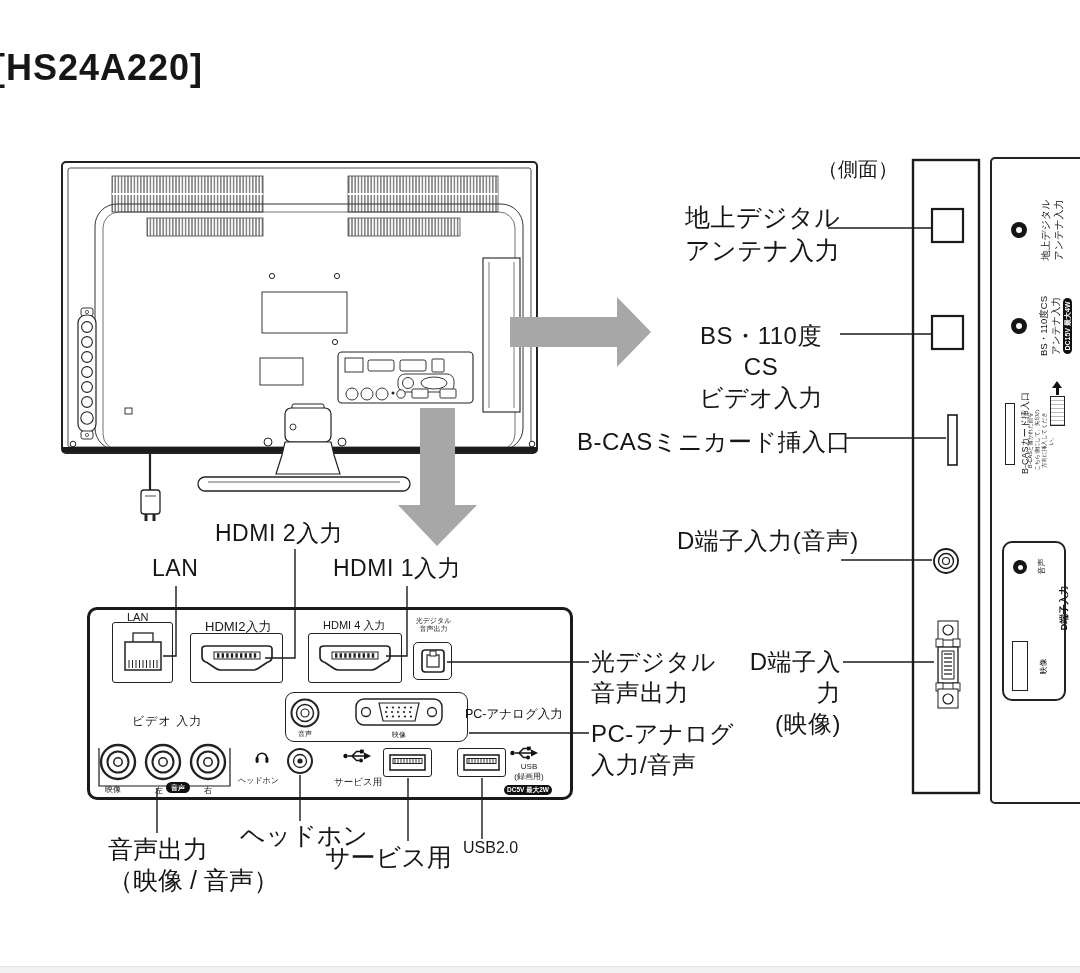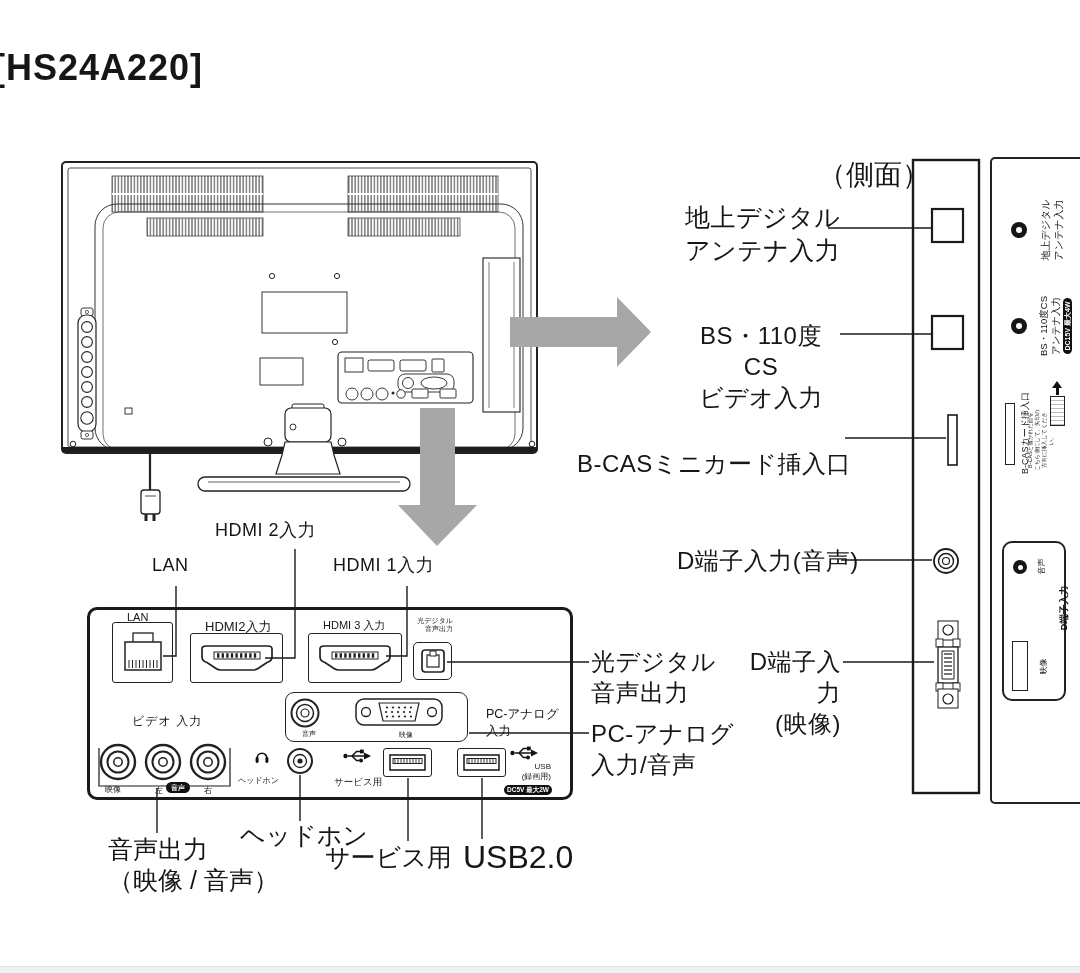--- a/index.html
+++ b/index.html
@@ -1,27 +1,27 @@
 <!DOCTYPE html>
 <html><head>
 <meta charset="utf-8">
 <style>
   html,body{margin:0;padding:0}
   body{width:1080px;height:973px;background:#ffffff;position:relative;overflow:hidden;
        font-family:"Liberation Sans","DejaVu Sans",sans-serif;color:#141414}
   .abs{position:absolute}
   .lbl{position:absolute;white-space:pre-line;color:#161616}
-  .callout{font-size:18px;line-height:1.3;letter-spacing:.5px}
+  .callout{font-size:23px;line-height:1.3;letter-spacing:.5px}
   .sidelbl{font-size:24px;line-height:1.3;letter-spacing:.5px}
   .panel{position:absolute;border:3px solid #1a1a1a;border-radius:10px;background:#fff;box-sizing:border-box}
   .rpanel{position:absolute;border:2.5px solid #222;border-radius:5px 0 0 5px;background:#fff;box-sizing:border-box}
   .pbox{position:absolute;border:1.6px solid #222;border-radius:3px;background:#fff;box-sizing:border-box;
         display:flex;align-items:center;justify-content:center}
   .slot{position:absolute;border:1.6px solid #222;background:#fff;box-sizing:border-box}
-  .tiny{font-size:7px;line-height:1.2;text-align:right;white-space:pre-line}
+  .tiny{font-size:7px;line-height:1.2;text-align:center;white-space:pre-line}
   .badge{background:#101010;color:#fff;border-radius:6px;font-weight:bold;text-align:center;
          display:inline-block;white-space:nowrap}
   .rot{position:absolute;transform:rotate(-90deg);display:flex;flex-direction:column;align-items:center;
        justify-content:center;text-align:center;white-space:pre-line;line-height:1.3}
   .donut{position:absolute;border-radius:50%;background:#151515;display:flex;align-items:center;justify-content:center}
   .donut::after{content:"";width:6px;height:6px;background:#fff;border-radius:50%}
   .donut.sm{width:14px;height:14px}
   .donut.sm::after{width:5px;height:5px}
   svg{display:block}
 </style>
@@ -215,21 +215,21 @@
 
   <div class="lbl" style="left:115px;top:8px;font-size:13px">HDMI2入力</div>
   <div class="pbox" style="left:100px;top:23px;width:93px;height:50px">
     <svg width="72" height="26" viewBox="0 0 72 26">
       <path d="M5,1 H67 Q71,1 71,4 V12 Q71,16 66,17.5 L57,23.5 Q55,25 52,25 H20 Q17,25 15,23.5 L6,17.5 Q1,16 1,12 V4 Q1,1 5,1 Z" fill="#fff" stroke="#222" stroke-width="1.7"></path>
       <rect x="13" y="7" width="46" height="7" fill="none" stroke="#222" stroke-width="1"></rect>
       <line x1="16" y1="10.5" x2="57" y2="10.5" stroke="#222" stroke-width="4.5" stroke-dasharray="2.4 2.2"></line>
     </svg>
   </div>
 
-  <div class="lbl" style="left:233px;top:8px;font-size:11px">HDMI 3 入力</div>
+  <div class="lbl" style="left:233px;top:8px;font-size:11px">HDMI 4 入力</div>
   <div class="pbox" style="left:218px;top:23px;width:94px;height:50px">
     <svg width="72" height="26" viewBox="0 0 72 26">
       <path d="M5,1 H67 Q71,1 71,4 V12 Q71,16 66,17.5 L57,23.5 Q55,25 52,25 H20 Q17,25 15,23.5 L6,17.5 Q1,16 1,12 V4 Q1,1 5,1 Z" fill="#fff" stroke="#222" stroke-width="1.7"></path>
       <rect x="13" y="7" width="46" height="7" fill="none" stroke="#222" stroke-width="1"></rect>
       <line x1="16" y1="10.5" x2="57" y2="10.5" stroke="#222" stroke-width="4.5" stroke-dasharray="2.4 2.2"></line>
     </svg>
   </div>
 
   <div class="lbl tiny" style="left:324px;top:7px;width:39px">光デジタル
 音声出力</div>
@@ -266,21 +266,21 @@
           <circle cx="55" cy="18" r="1.1"></circle>
         <circle cx="32" cy="22.5" r="1.1"></circle>
           <circle cx="38" cy="22.5" r="1.1"></circle>
           <circle cx="44" cy="22.5" r="1.1"></circle>
           <circle cx="50" cy="22.5" r="1.1"></circle>
           <circle cx="56" cy="22.5" r="1.1"></circle>
       </g>
     </svg>
     <div class="lbl tiny" style="left:99px;top:38px;width:28px">映像</div>
   </div>
-  <div class="lbl" style="left:396px;top:96px;font-size:12.5px">PC-アナログ入力</div>
+  <div class="lbl" style="left:375px;top:96px;font-size:12.5px">PC-アナログ入力</div>
 
   <div class="lbl" style="left:42px;top:103px;font-size:12px;letter-spacing:1px">ビデオ 入力</div>
   <svg class="abs" style="left:8px;top:132px" width="40" height="40" viewBox="0 0 40 40">
     <circle cx="20" cy="20" r="17" fill="#fff" stroke="#222" stroke-width="2.4"></circle>
     <circle cx="20" cy="20" r="10.5" fill="none" stroke="#222" stroke-width="2"></circle>
     <circle cx="20" cy="20" r="4.2" fill="none" stroke="#222" stroke-width="1.5"></circle>
   </svg>
   <svg class="abs" style="left:53px;top:132px" width="40" height="40" viewBox="0 0 40 40">
     <circle cx="20" cy="20" r="17" fill="#fff" stroke="#222" stroke-width="2.4"></circle>
     <circle cx="20" cy="20" r="10.5" fill="none" stroke="#222" stroke-width="2"></circle>
@@ -384,36 +384,36 @@
     <path d="M295 549 V658 H265"></path>
     <path d="M407 586 V656 H386"></path>
     <path d="M157 788 V833"></path>
     <path d="M300 775 V821"></path>
     <path d="M408 778 V841"></path>
     <path d="M482 778 V839"></path>
   </g>
   <path d="M99 748 V786 H230 V748" fill="none" stroke="#1a1a1a" stroke-width="1.2"></path>
 </svg>
 
-<div class="lbl" style="left:818px;top:156px;font-size:28px;z-index:5">（側面）</div>
+<div class="lbl" style="left:818px;top:156px;font-size:20px;z-index:5">（側面）</div>
 <div class="lbl sidelbl" style="left:685px;top:201px;z-index:5;font-size:25px">地上デジタル
 アンテナ入力</div>
 <div class="lbl sidelbl" style="left:683px;top:320px;width:156px;text-align:center;z-index:5">BS・110度CS
 ビデオ入力</div>
-<div class="lbl sidelbl" style="left:577px;top:448px;z-index:5">B-CASミニカード挿入口</div>
-<div class="lbl sidelbl" style="left:677px;top:545px;z-index:5">D端子入力(音声)</div>
+<div class="lbl sidelbl" style="left:577px;top:426px;z-index:5">B-CASミニカード挿入口</div>
+<div class="lbl sidelbl" style="left:677px;top:525px;z-index:5">D端子入力(音声)</div>
 <div class="lbl sidelbl" style="left:591px;top:646px;z-index:5">光デジタル
 音声出力</div>
 <div class="lbl sidelbl" style="left:735px;top:646px;width:106px;text-align:right;z-index:5">D端子入力
 (映像)</div>
 <div class="lbl sidelbl" style="left:591px;top:718px;z-index:5">PC-アナログ
 入力/音声</div>
 
 <div class="lbl callout" style="left:215px;top:519px;z-index:5">HDMI 2入力</div>
 <div class="lbl callout" style="left:152px;top:554px;z-index:5">LAN</div>
 <div class="lbl callout" style="left:333px;top:554px;z-index:5">HDMI 1入力</div>
 <div class="lbl" style="left:108px;top:834px;font-size:25px;line-height:1.25;z-index:5">音声出力
 （映像 / 音声）</div>
 <div class="lbl" style="left:240px;top:819px;font-size:25px;z-index:5">ヘッドホン</div>
 <div class="lbl" style="left:325px;top:841px;font-size:25px;z-index:5">サービス用</div>
-<div class="lbl" style="left:463px;top:839px;font-size:32px;z-index:5">USB2.0</div>
+<div class="lbl" style="left:463px;top:839px;font-size:16px;z-index:5">USB2.0</div>
 
 <div class="abs" style="left:0;top:966px;width:1080px;height:7px;background:#f1f1f1;border-top:1px solid #e4e4e4"></div>
 
 </body></html>

